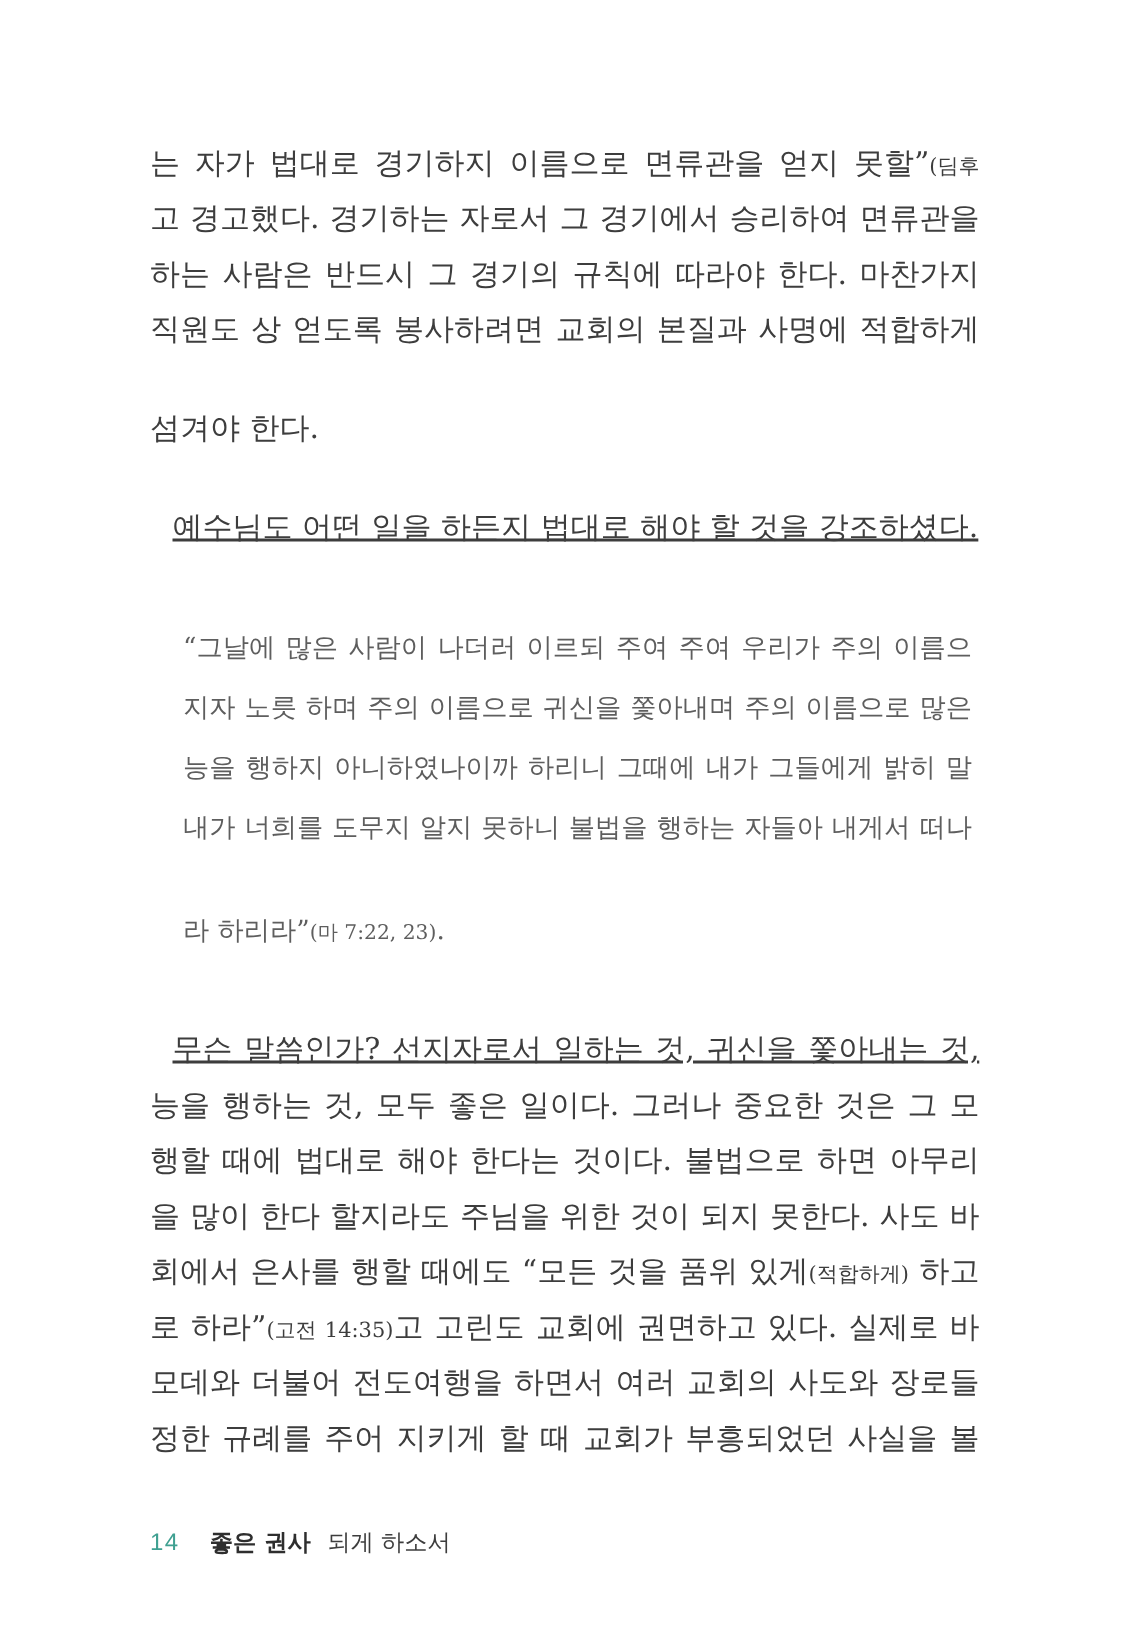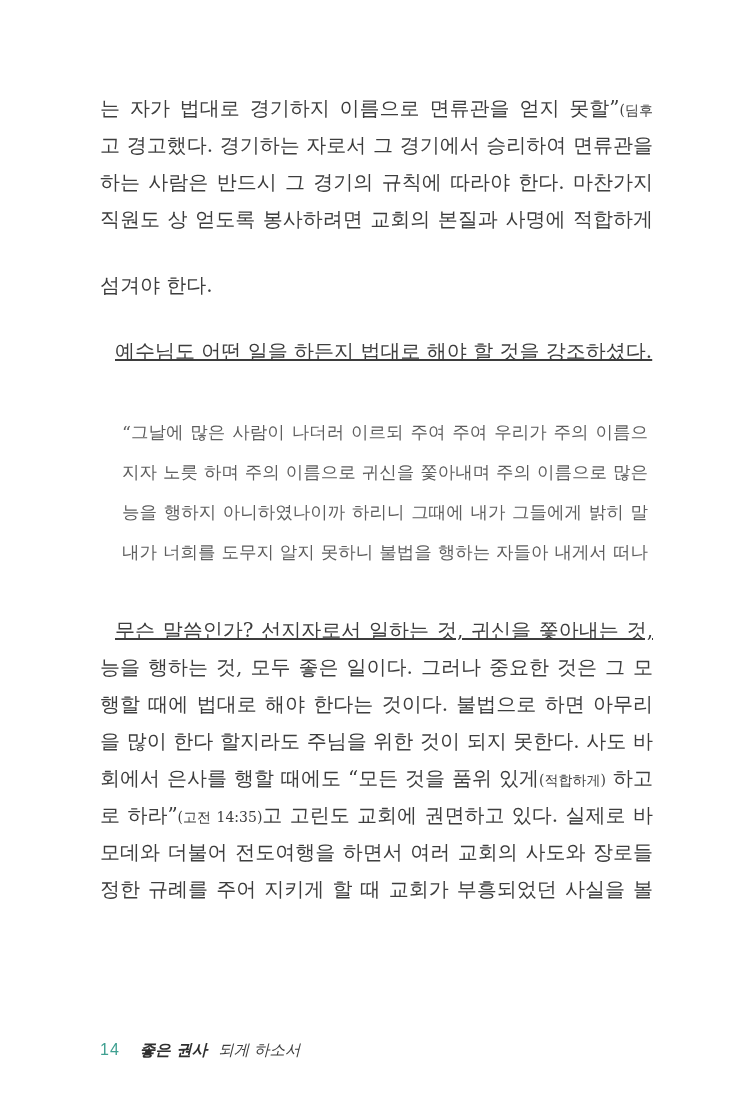--- a/index.html
+++ b/index.html
@@ -51,34 +51,33 @@
     text-align-last: left;
     margin-top: 29px;
     -moz-text-align-last: left;
   }
   .line.indent { text-indent: 15px; text-decoration: underline; }
   .para.body .seg.small { font-size: 14px; }
   .para.quote .seg.small { font-size: 13.5px; }
   .footer {
     position: absolute;
     left: 100px;
-    top: 1040px;
+    top: 1018px;
     display: flex;
     align-items: baseline;
   }
   .page-num {
     font-family: "Liberation Sans", "DejaVu Sans", sans-serif;
     font-size: 16px;
     letter-spacing: 1px;
   }
   .book-title {
     margin-left: 20px;
     font-size: 15.5px;
     color: #2e2e2e;
-    font-style: italic;
   }
   .title-em { font-weight: bold; }
   .title-rest { margin-left: 6px; font-weight: normal; color: #3d3d3d; }
 </style>
 </head>
 <body>
 
 <div class="page">
 
   <main class="text-block" id="content">
@@ -90,20 +89,21 @@
         <div class="line last"><span class="seg">섬겨야 한다.</span></div>
       </div>
       <div class="para body">
         <div class="line last indent"><span class="seg">예수님도 어떤 일을 하든지 법대로 해야 할 것을 강조하셨다.</span></div>
       </div>
       <div class="para quote">
         <div class="line"><span class="seg">“그날에 많은 사람이 나더러 이르되 주여 주여 우리가 주의 이름으로 선</span></div>
         <div class="line"><span class="seg">지자 노릇 하며 주의 이름으로 귀신을 쫓아내며 주의 이름으로 많은 권</span></div>
         <div class="line"><span class="seg">능을 행하지 아니하였나이까 하리니 그때에 내가 그들에게 밝히 말하되</span></div>
         <div class="line"><span class="seg">내가 너희를 도무지 알지 못하니 불법을 행하는 자들아 내게서 떠나가</span></div>
+        <div class="line last"><span class="seg">라 하리라”</span><span class="seg small">(마 7:22, 23)</span><span class="seg">.</span></div>
       </div>
       <div class="para body">
         <div class="line indent"><span class="seg">무슨 말씀인가? 선지자로서 일하는 것, 귀신을 쫓아내는 것, 많은 권</span></div>
         <div class="line"><span class="seg">능을 행하는 것, 모두 좋은 일이다. 그러나 중요한 것은 그 모든 일을</span></div>
         <div class="line"><span class="seg">행할 때에 법대로 해야 한다는 것이다. 불법으로 하면 아무리 좋은 일</span></div>
         <div class="line"><span class="seg">을 많이 한다 할지라도 주님을 위한 것이 되지 못한다. 사도 바울은 교</span></div>
         <div class="line"><span class="seg">회에서 은사를 행할 때에도 “모든 것을 품위 있게</span><span class="seg small">(적합하게)</span><span class="seg"> 하고 질서대</span></div>
         <div class="line"><span class="seg">로 하라”</span><span class="seg small">(고전 14:35)</span><span class="seg">고 고린도 교회에 권면하고 있다. 실제로 바울이 디</span></div>
         <div class="line"><span class="seg">모데와 더불어 전도여행을 하면서 여러 교회의 사도와 장로들에게 작</span></div>
         <div class="line"><span class="seg">정한 규례를 주어 지키게 할 때 교회가 부흥되었던 사실을 볼 수 있다</span></div>

